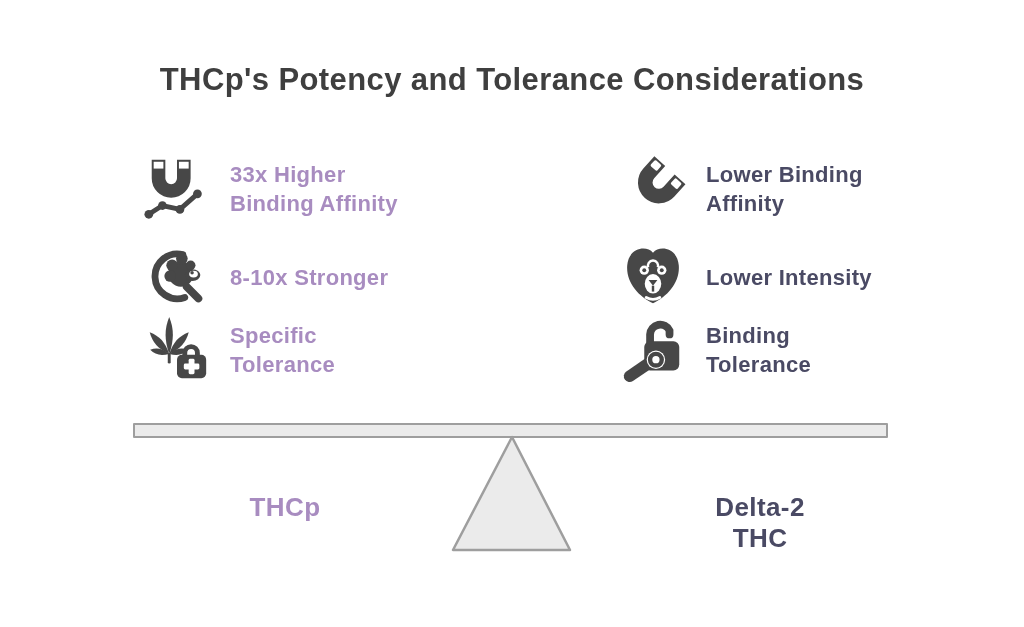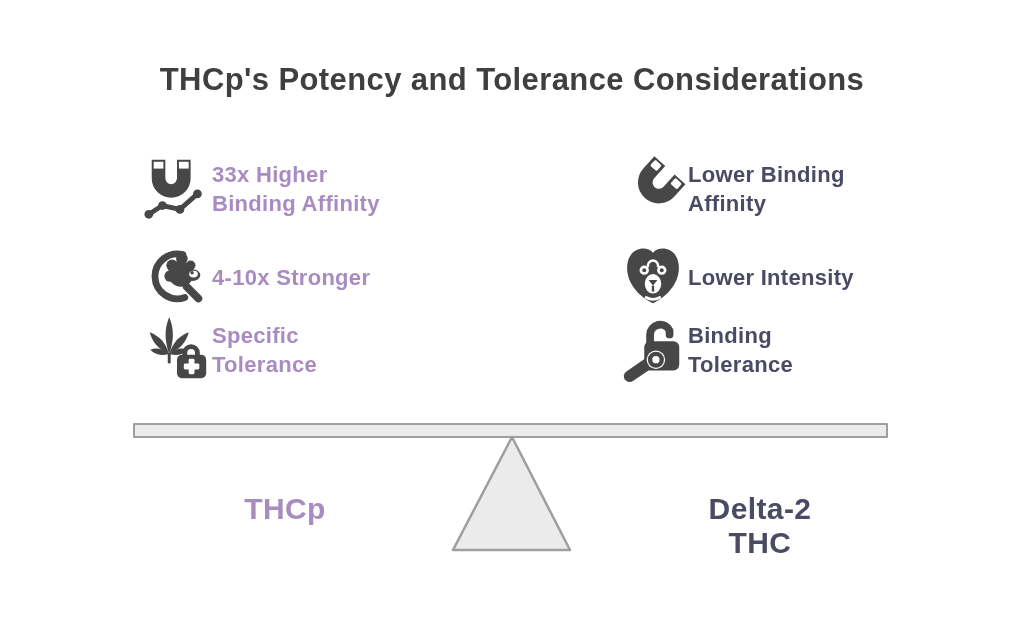--- a/index.html
+++ b/index.html
@@ -19,20 +19,21 @@
     text-align: center;
     font-size: 31px;
     font-weight: 700;
     letter-spacing: 0.4px;
     color: #3f3f3f;
   }
   .feature-row {
     position: absolute;
     display: flex;
     align-items: center;
+    gap: 18px;
     height: 72px;
   }
   .col-left  { left: 142px; }
   .col-right { left: 618px; }
   .row-a { top: 153px; }
   .row-b { top: 241px; }
   .row-c { top: 314px; }
   .icon {
     width: 70px;
     height: 70px;
@@ -63,21 +64,21 @@
   .fulcrum {
     position: absolute;
     left: 447px;
     top: 434px;
     width: 130px;
     height: 120px;
   }
   .side-label {
     position: absolute;
     top: 492px;
-    font-size: 30px;
+    font-size: 26px;
     font-weight: 700;
     letter-spacing: 0.4px;
     text-align: center;
   }
   .side-label.thcp  { left: 215px; width: 140px; }
   .side-label.delta { left: 685px; width: 150px; }
 </style>
 </head>
 <body>
 
@@ -110,21 +111,21 @@
         <circle cx="31" cy="24" r="6" fill="currentColor"></circle>
         <circle cx="41" cy="17" r="6" fill="currentColor"></circle>
         <circle cx="50" cy="24" r="5" fill="currentColor"></circle>
         <circle cx="29" cy="35" r="6" fill="currentColor"></circle>
         <ellipse cx="52" cy="34" rx="8" ry="6" fill="currentColor"></ellipse>
         <ellipse cx="53" cy="33" rx="4.5" ry="3.5" fill="#fff"></ellipse>
         <circle cx="51.5" cy="31.5" r="1.8" fill="currentColor"></circle>
         <path d="M46 46 L58 58" stroke="currentColor" stroke-width="8" stroke-linecap="round"></path>
       </svg>
     </span>
-    <span class="feature-label purple">4-10x Stronger</span>
+    <span class="feature-label purple">8-10x Stronger</span>
   </div>
 
   <div class="feature-row col-left row-c">
     <span class="icon">
       <svg viewBox="0 0 72 72">
         <g fill="currentColor">
           <path d="M28 2 C33 14 33 26 28 40 C23 26 23 14 28 2 Z"></path>
           <path d="M28 10 C33 20 33 28 28 40 C23 28 23 20 28 10 Z" transform="rotate(42 28 40)"></path>
           <path d="M28 10 C33 20 33 28 28 40 C23 28 23 20 28 10 Z" transform="rotate(-42 28 40)"></path>
           <path d="M28 20 C32 26 32 32 28 40 C24 32 24 26 28 20 Z" transform="rotate(78 28 40)"></path>

